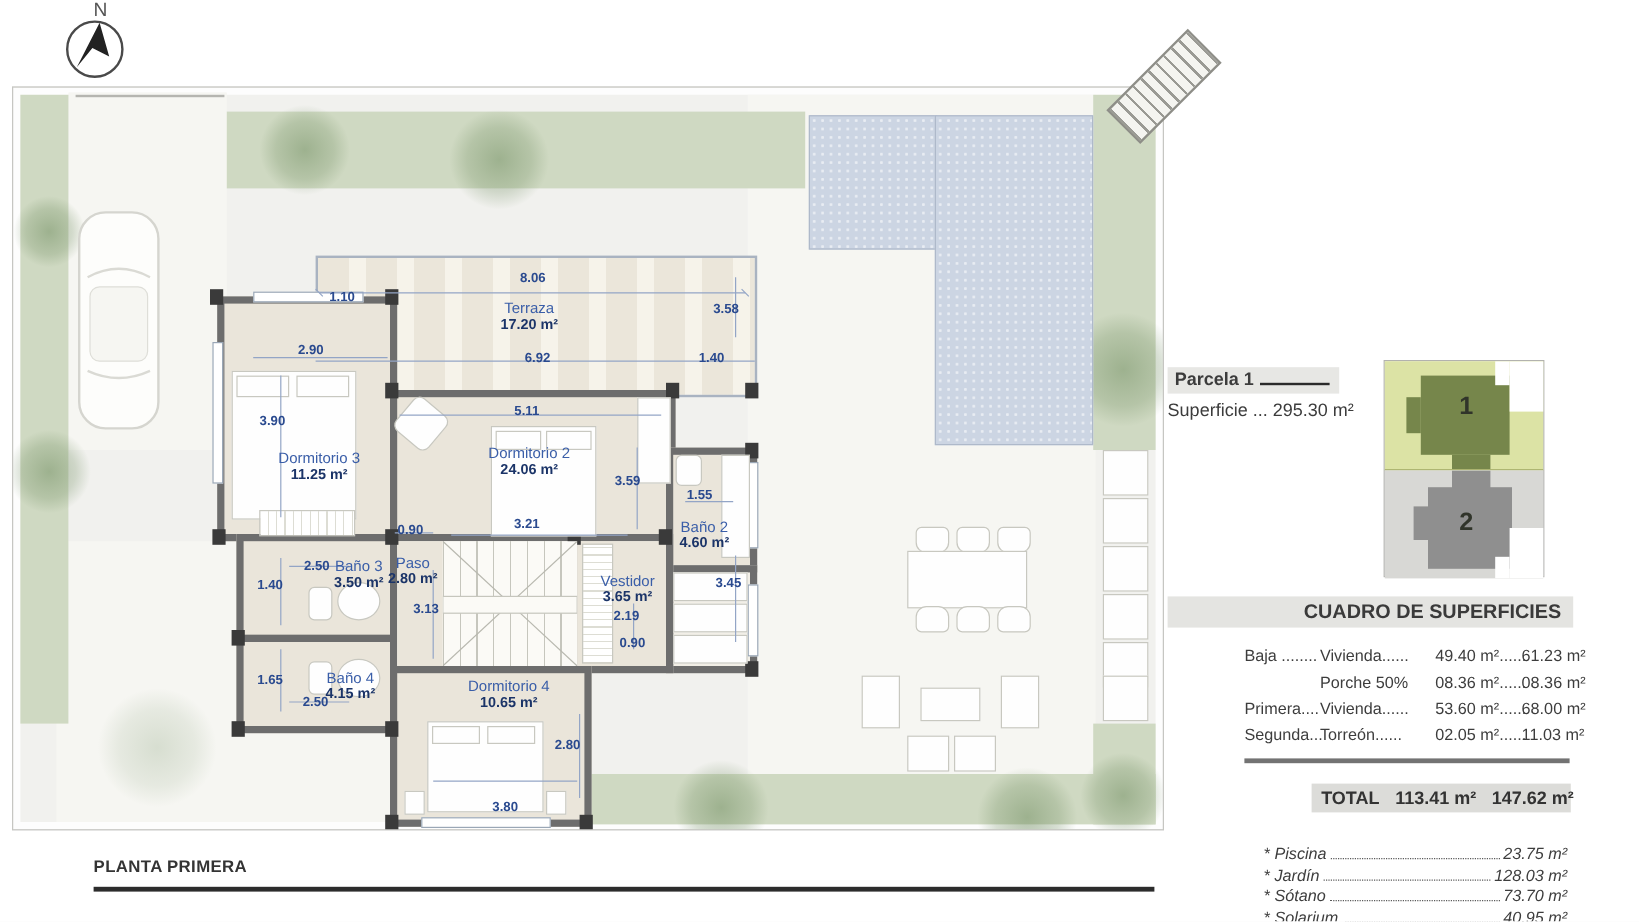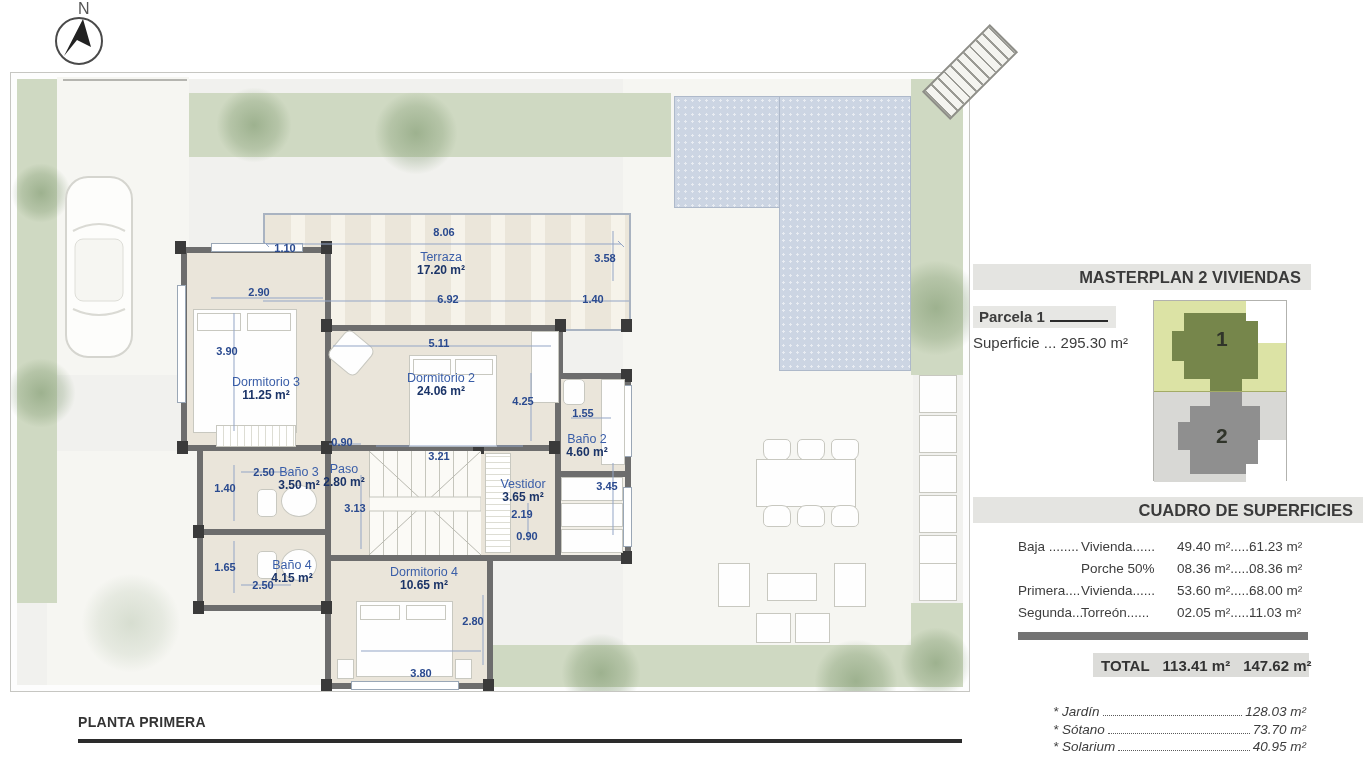--- a/index.html
+++ b/index.html
@@ -58,21 +58,21 @@
   #parcel1{height:90px;background:#dce3a5;border-bottom:1px solid #a3ab66;}
   #parcel2{height:90px;background:#d8d8d5;}
   .mm{position:absolute;}
   .h1{background:#76864b;}
   .h2{background:#8f8f8f;}
   .mm-label{position:absolute;font-weight:bold;font-size:21px;color:#30342a;}
   
   #cuadro{position:absolute;left:1018px;top:531px;width:290px;font-size:13.5px;color:#3d3d3d;}
   #cuadro .hd{display:grid;grid-template-columns:63px 84px 75px 68px;font-weight:bold;
        border-bottom:2px solid #4a4a4a;padding-bottom:3px;}
-  #cuadro .rows{padding:5px 0 8px 0;border-bottom:8px solid #737373;}
+  #cuadro .rows{padding:5px 0 8px 0;border-bottom:4px solid #737373;margin-left:19px;}
   #cuadro .r{display:grid;grid-template-columns:63px 96px 72px 59px;line-height:22px;white-space:nowrap;}
   #total-bar{position:absolute;left:1093px;top:653px;width:216px;height:24px;background:#dcdcd9;
        display:flex;align-items:center;gap:13px;padding:0 8px;box-sizing:border-box;
        font-weight:bold;font-size:15px;color:#333;white-space:nowrap;}
   
   #extras{position:absolute;left:1053px;top:703px;width:253px;font-size:13.5px;font-style:italic;color:#3d3d3d;}
   #extras .x{display:flex;align-items:baseline;line-height:17.5px;}
   #extras .dots{flex:1;border-bottom:1.6px dotted #5a5a5a;margin:0 3px;height:11px;}
 </style>
 </head>
@@ -239,24 +239,24 @@
     </svg>
 
     <span class="dim" style="left:433px;top:159px">8.06</span>
     <span class="dim" style="left:274px;top:175px">1.10</span>
     <span class="dim" style="left:594px;top:185px">3.58</span>
     <span class="dim" style="left:248px;top:219px">2.90</span>
     <span class="dim" style="left:437px;top:226px">6.92</span>
     <span class="dim" style="left:582px;top:226px">1.40</span>
     <span class="dim" style="left:216px;top:278px">3.90</span>
     <span class="dim" style="left:428px;top:270px">5.11</span>
-    <span class="dim" style="left:512px;top:328px">4.25</span>
+    <span class="dim" style="left:512px;top:328px">3.59</span>
     <span class="dim" style="left:572px;top:340px">1.55</span>
     <span class="dim" style="left:331px;top:369px">0.90</span>
-    <span class="dim" style="left:428px;top:383px">3.21</span>
+    <span class="dim" style="left:428px;top:364px">3.21</span>
     <span class="dim" style="left:253px;top:399px">2.50</span>
     <span class="dim" style="left:214px;top:415px">1.40</span>
     <span class="dim" style="left:344px;top:435px">3.13</span>
     <span class="dim" style="left:596px;top:413px">3.45</span>
     <span class="dim" style="left:511px;top:441px">2.19</span>
     <span class="dim" style="left:516px;top:463px">0.90</span>
     <span class="dim" style="left:214px;top:494px">1.65</span>
     <span class="dim" style="left:252px;top:512px">2.50</span>
     <span class="dim" style="left:462px;top:548px">2.80</span>
     <span class="dim" style="left:410px;top:600px">3.80</span>
@@ -279,21 +279,20 @@
       <span>Baño 4</span><b>4.15 m²</b></div>
     <div class="room-label" style="left:413px;top:493px">
       <span>Dormitorio 4</span><b>10.65 m²</b></div>
   </div>
 
   <div id="hatch"></div>
 
   <div id="plan-title">PLANTA PRIMERA</div>
   <div id="plan-rule"></div>
 
-  <div class="bar" style="left:973px;top:264px;width:338px;height:26px">MASTERPLAN 2 VIVIENDAS</div>
 
   <div id="parcela"><span>Parcela 1</span><span class="rule"></span></div>
   <div id="superficie">Superficie ... 295.30 m²</div>
 
   <div id="minimap">
     <div class="parcel" id="parcel1">
       <div class="mm h1" style="left:30px;top:12px;width:74px;height:66px"></div>
       <div class="mm h1" style="left:18px;top:30px;width:12px;height:30px"></div>
       <div class="mm h1" style="left:56px;top:78px;width:32px;height:12px"></div>
       <div class="mm" style="left:104px;top:0;width:30px;height:42px;background:#fff"></div>
@@ -303,21 +302,21 @@
     <div class="parcel" id="parcel2">
       <div class="mm h2" style="left:56px;top:0;width:32px;height:16px"></div>
       <div class="mm h2" style="left:36px;top:14px;width:70px;height:68px"></div>
       <div class="mm h2" style="left:24px;top:30px;width:12px;height:28px"></div>
       <div class="mm" style="left:104px;top:48px;width:30px;height:42px;background:#fff"></div>
       <div class="mm" style="left:92px;top:72px;width:12px;height:18px;background:#fff"></div>
       <div class="mm-label" style="left:62px;top:32px">2</div>
     </div>
   </div>
 
-  <div class="bar" style="left:973px;top:497px;width:390px;height:26px">CUADRO DE SUPERFICIES</div>
+  <div class="bar" style="left:973px;top:497px;width:338px;height:26px">CUADRO DE SUPERFICIES</div>
 
   <div id="cuadro">
     <div class="rows">
       <div class="r">
         <span>Baja ........</span>
           <span>Vivienda......</span>
         <span>49.40 m²......</span>
           <span>61.23 m²</span>
       </div>
       <div class="r">
@@ -342,20 +341,25 @@
   </div>
 
   <div id="total-bar">
     <span>TOTAL</span>
     <span>113.41 m²</span>
     <span>147.62 m²</span>
   </div>
 
   <div id="extras">
     <div class="x">
+      <span>* Piscina</span>
+        <span class="dots"></span>
+        <span>23.75 m²</span>
+    </div>
+    <div class="x">
       <span>* Jardín</span>
         <span class="dots"></span>
         <span>128.03 m²</span>
     </div>
     <div class="x">
       <span>* Sótano</span>
         <span class="dots"></span>
         <span>73.70 m²</span>
     </div>
     <div class="x">

